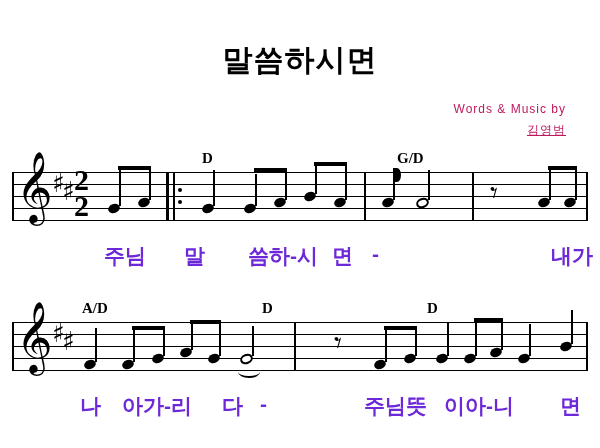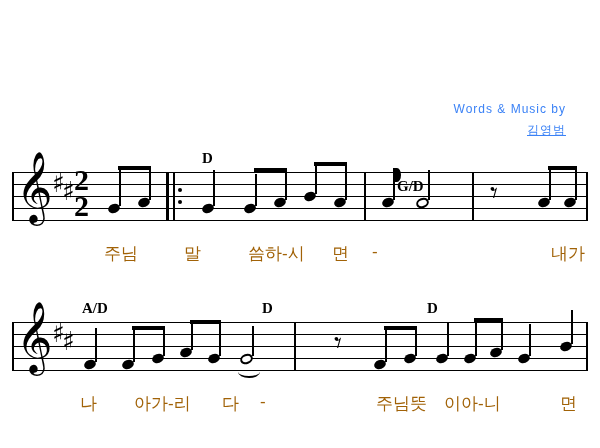--- a/index.html
+++ b/index.html
@@ -26,21 +26,21 @@
     text-align: center;
     font-size: 30px;
     font-weight: bold;
     color: #000;
     letter-spacing: 1px;
   }
   .credit {
     position: absolute;
     right: 34px;
     font-size: 12px;
-    color: #3b82f6;
+    color: #be185d;
     text-align: right;
     letter-spacing: 1px;
   }
   .credit.line1 { top: 102px; }
   .credit.line2 { top: 122px; font-size: 12px; text-decoration: underline; }
 
   .system {
     position: absolute;
     left: 12px;
     width: 576px;
@@ -113,23 +113,23 @@
   }
 
   .lyrics {
     position: absolute;
     left: 0;
     width: 100%;
     height: 22px;
   }
   .lyric {
     position: absolute;
-    font-size: 17px;
-    font-weight: normal;
-    color: #a16207;
+    font-size: 21px;
+    font-weight: bold;
+    color: #6d28d9;
     white-space: nowrap;
   }
 
   
   .note {
     position: absolute;
     width: 12px;
     height: 9px;
     background: #000;
     border-radius: 50%;
@@ -177,20 +177,21 @@
     height: 10px;
     border-bottom: 2px solid #000;
     border-radius: 0 0 50% 50%;
   }
 </style>
 </head>
 <body>
 
 <div class="sheet">
 
+  <div class="title">말씀하시면</div>
   <div class="credit line1">Words  &amp;  Music  by</div>
   <div class="credit line2">김영범</div>
 
   <div class="system s1">
     <div class="staff">
       <div class="line l0"></div>
       <div class="line l1"></div>
       <div class="line l2"></div>
       <div class="line l3"></div>
       <div class="line l4"></div>
@@ -246,21 +247,21 @@
       <div class="rest" style="left:478px; top:6px;">𝄾</div>
 
       <div class="note" style="left:526px; top:26px;"></div>
       <div class="stem" style="left:537px; top:-6px; height:34px;"></div>
       <div class="note" style="left:552px; top:26px;"></div>
       <div class="stem" style="left:563px; top:-6px; height:34px;"></div>
       <div class="beam" style="left:536px; top:-6px; width:28px;"></div>
     </div>
 
     <div class="chord" style="top:-22px; left:190px;">D</div>
-    <div class="chord" style="top:-22px; left:385px;margin-top:28px;">G/D</div>
+    <div class="chord" style="top:-22px; left:385px;">G/D</div>
 
     <div class="lyrics" style="top:70px;">
       <div class="lyric" style="left:92px;">주님</div>
       <div class="lyric" style="left:172px;">말</div>
       <div class="lyric" style="left:212px;margin-left:24px;">씀하-시</div>
       <div class="lyric" style="left:320px;">면</div>
       <div class="lyric" style="left:360px;">-</div>
       <div class="lyric" style="left:520px;padding-left:19px;">내가</div>
     </div>
   </div>
@@ -326,22 +327,22 @@
       <div class="note" style="left:548px; top:20px;"></div>
       <div class="stem" style="left:559px; top:-12px; height:34px;"></div>
     </div>
 
     <div class="chord" style="top:-22px; left:70px;">A/D</div>
     <div class="chord" style="top:-22px; left:250px;">D</div>
     <div class="chord" style="top:-22px; left:415px;">D</div>
 
     <div class="lyrics" style="top:70px;">
       <div class="lyric" style="left:68px;">나</div>
-      <div class="lyric" style="left:122px;">아가-리</div>
+      <div class="lyric" style="left:110px;">아가-리</div>
       <div class="lyric" style="left:210px;">다</div>
       <div class="lyric" style="left:248px;">-</div>
-      <div class="lyric" style="left:352px;margin-left:12px;">주님뜻</div>
+      <div class="lyric" style="left:352px;">주님뜻</div>
       <div class="lyric" style="left:432px;">이아-니</div>
       <div class="lyric" style="left:548px;">면</div>
     </div>
   </div>
 
 </div>
 
 </body></html>

